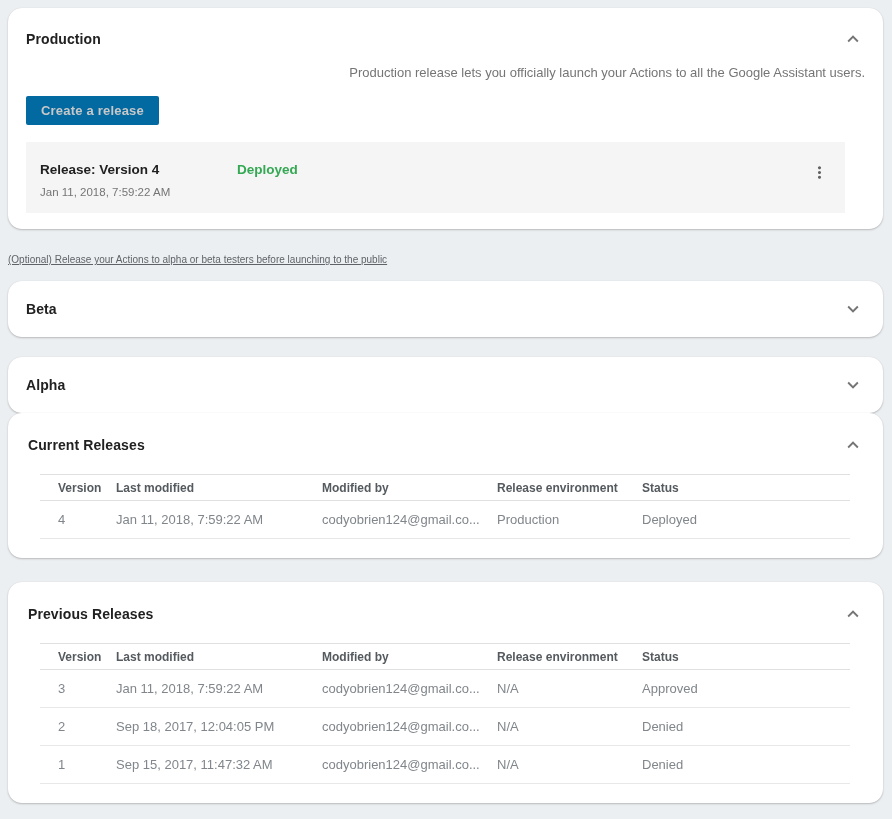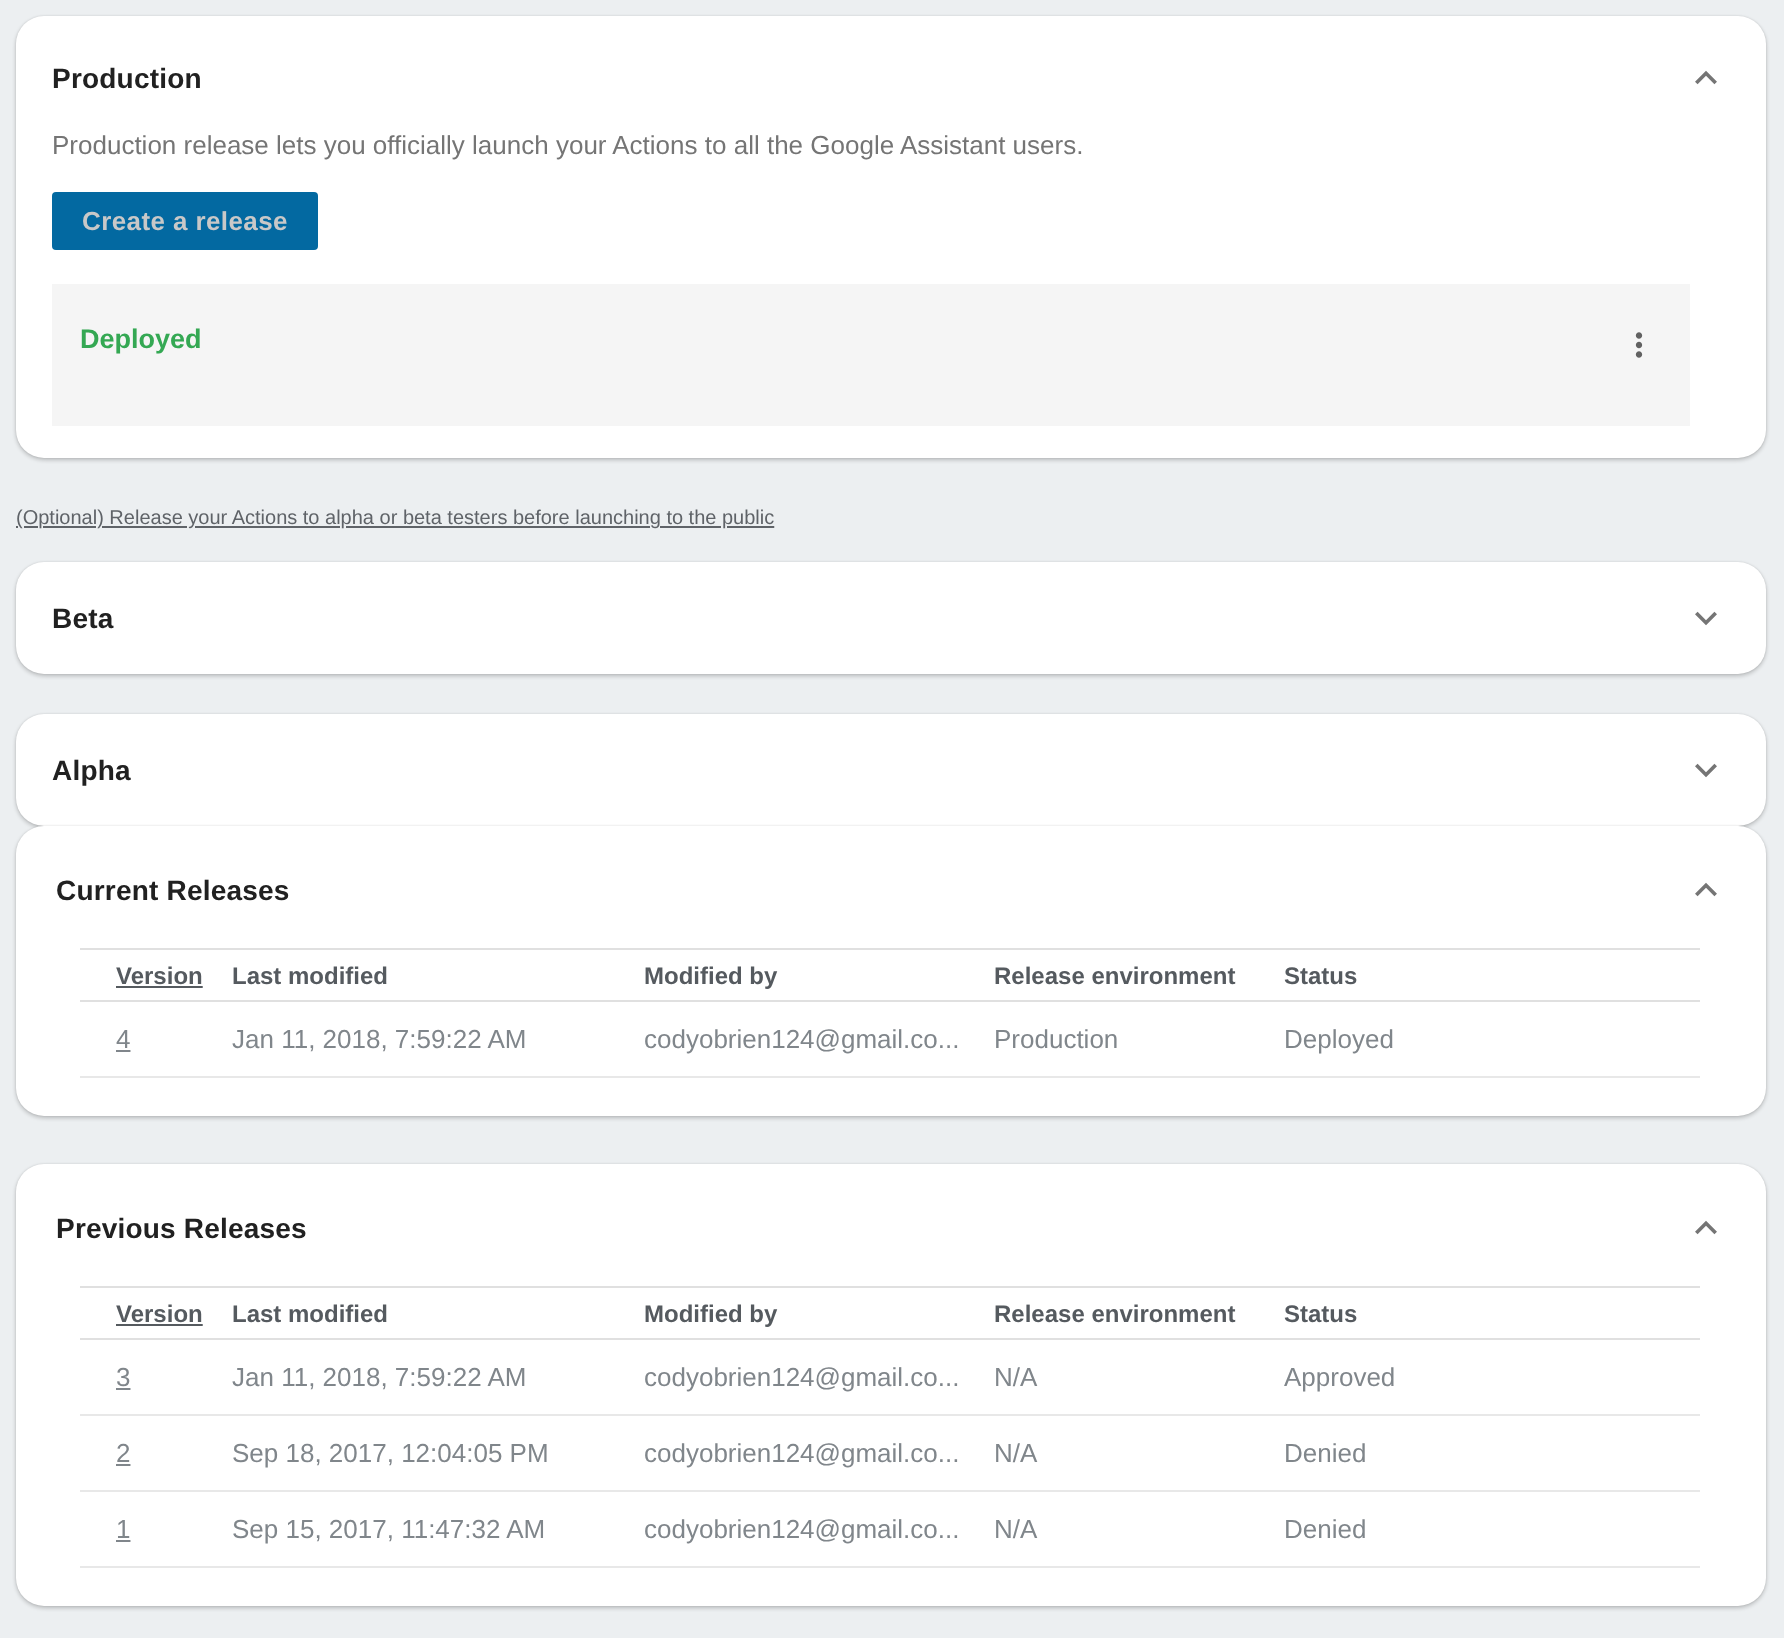--- a/index.html
+++ b/index.html
@@ -22,21 +22,21 @@
   }
 
   
   .prod-card { padding: 19px 18px 16px 18px; }
   .panel-head { display: flex; align-items: center; justify-content: space-between; }
   .panel-title { font-size: 14px; font-weight: 700; color: #212121; letter-spacing: .1px; }
   .chev-btn { background: none; border: none; cursor: pointer; width: 24px; height: 24px;
               display: flex; align-items: center; justify-content: center; padding: 0; }
   .chev-btn svg { width: 22px; height: 22px; fill: #757575; }
 
-  .prod-desc { margin-top: 14px; font-size: 13px; color: #757575; }
+  .prod-desc { margin-top: 14px; font-size: 13px; color: #757575; text-align: right; }
 
   .create-btn {
     margin-top: 16px;
     display: inline-block;
     border: none;
     background: #0369a1;
     color: #c8c8c8;
     font-family: "Liberation Sans", sans-serif;
     font-size: 13px;
     font-weight: 700;
@@ -106,40 +106,44 @@
   }
   td {
     font-size: 13px;
     color: #80868b;
     height: 38px;
     padding: 0;
     border-bottom: 1px solid #e8e8e8;
     white-space: nowrap;
     overflow: hidden;
   }
-  th:first-child, td:first-child { padding-left: 18px; text-decoration: underline; }
+  th:first-child, td:first-child { padding-left: 18px; }
 </style>
 </head>
 <body>
 
 <div class="page">
 
   <section class="card prod-card">
     <div class="panel-head">
       <h2 class="panel-title">Production</h2>
       <button class="chev-btn">
         <svg viewBox="0 0 24 24">
             <path d="M7.41 15.41 12 10.83l4.59 4.58L18 14l-6-6-6 6z"></path>
           </svg>
       </button>
     </div>
     <p class="prod-desc">Production release lets you officially launch your Actions to all the Google Assistant users.</p>
     <button class="create-btn" disabled="">Create a release</button>
 
     <div class="release-row">
+      <div class="release-info">
+        <div class="release-title">Release: Version 4</div>
+        <div class="release-date">Jan 11, 2018, 7:59:22 AM</div>
+      </div>
       <div class="release-status">Deployed</div>
       <button class="kebab-btn">
         <svg viewBox="0 0 24 24">
             <path d="M12 8c1.1 0 2-.9 2-2s-.9-2-2-2-2 .9-2 2 .9 2 2 2zm0 2c-1.1 0-2 .9-2 2s.9 2 2 2 2-.9 2-2-.9-2-2-2zm0 6c-1.1 0-2 .9-2 2s.9 2 2 2 2-.9 2-2-.9-2-2-2z"></path>
           </svg>
       </button>
     </div>
   </section>
 
   <p class="note">(Optional) Release your Actions to alpha or beta testers before launching to the public</p>

